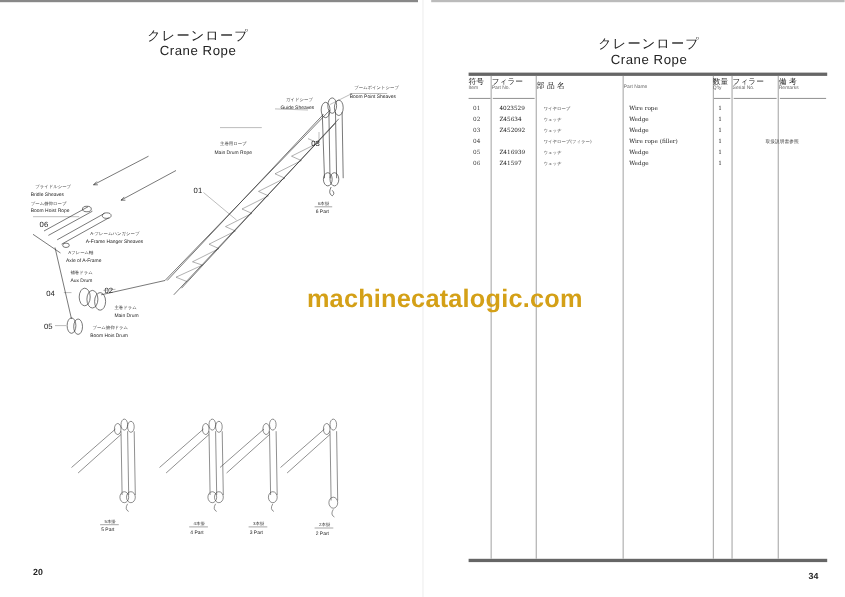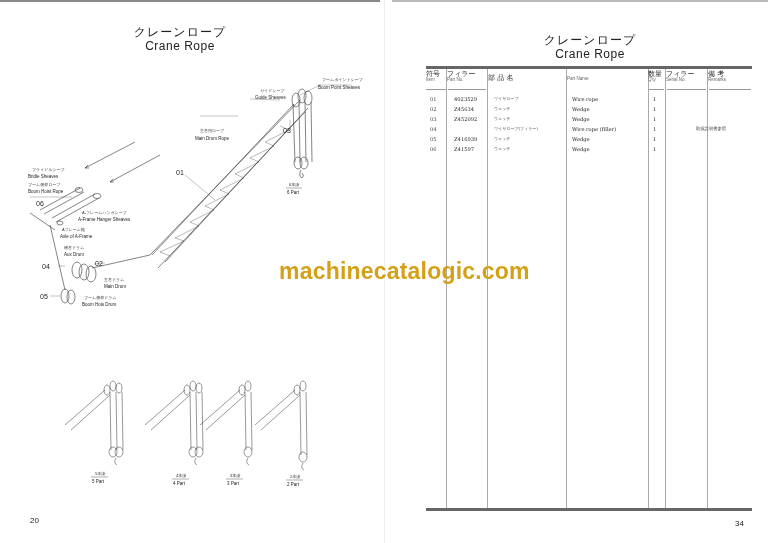--- a/index.html
+++ b/index.html
@@ -6,21 +6,21 @@
   body { width:768px; height:543px; background:#fff; position:relative; overflow:hidden;
          font-family:"DejaVu Sans", sans-serif; color:#222; }
   .page { position:absolute; top:0; height:543px; background:#fff; }
   .page-left { left:0; width:384px; }
   .page-right { left:384px; width:384px; }
   .topline { position:absolute; top:0; height:2px; background:#888; }
   .divider { position:absolute; left:384px; top:0; width:1px; height:543px; background:#eee; }
   .title { position:absolute; text-align:center; line-height:1.15; }
   .title .jp { font-size:12px; letter-spacing:1px; }
   .title .en { font-size:12px; font-family:"Liberation Sans", sans-serif; letter-spacing:0.5px; }
-  .pagenum { position:absolute; font-size:8px; font-weight:normal; font-family:"Liberation Sans", sans-serif; }
+  .pagenum { position:absolute; font-size:8px; font-weight:bold; font-family:"Liberation Sans", sans-serif; }
   .diagram { position:absolute; left:0; top:0; }
   .lbl { font-family:"Liberation Sans", sans-serif; font-size:4.5px; fill:#222; }
   .lbljp { font-size:4px; fill:#333; }
   .callout { font-family:"Liberation Sans", sans-serif; font-size:7px; fill:#222; }
   .watermark { position:absolute; left:258px; top:258px; font-family:"Liberation Sans", sans-serif;
                font-weight:bold; font-size:23px; color:#d4a017; letter-spacing:0.2px; z-index:5;margin-left:21px; }
 
   
   .tbl { position:absolute; left:426px; top:66px; width:326px; height:445px; }
   .tbl .rule-top { position:absolute; left:0; top:0; width:100%; height:3px; background:#666; }

